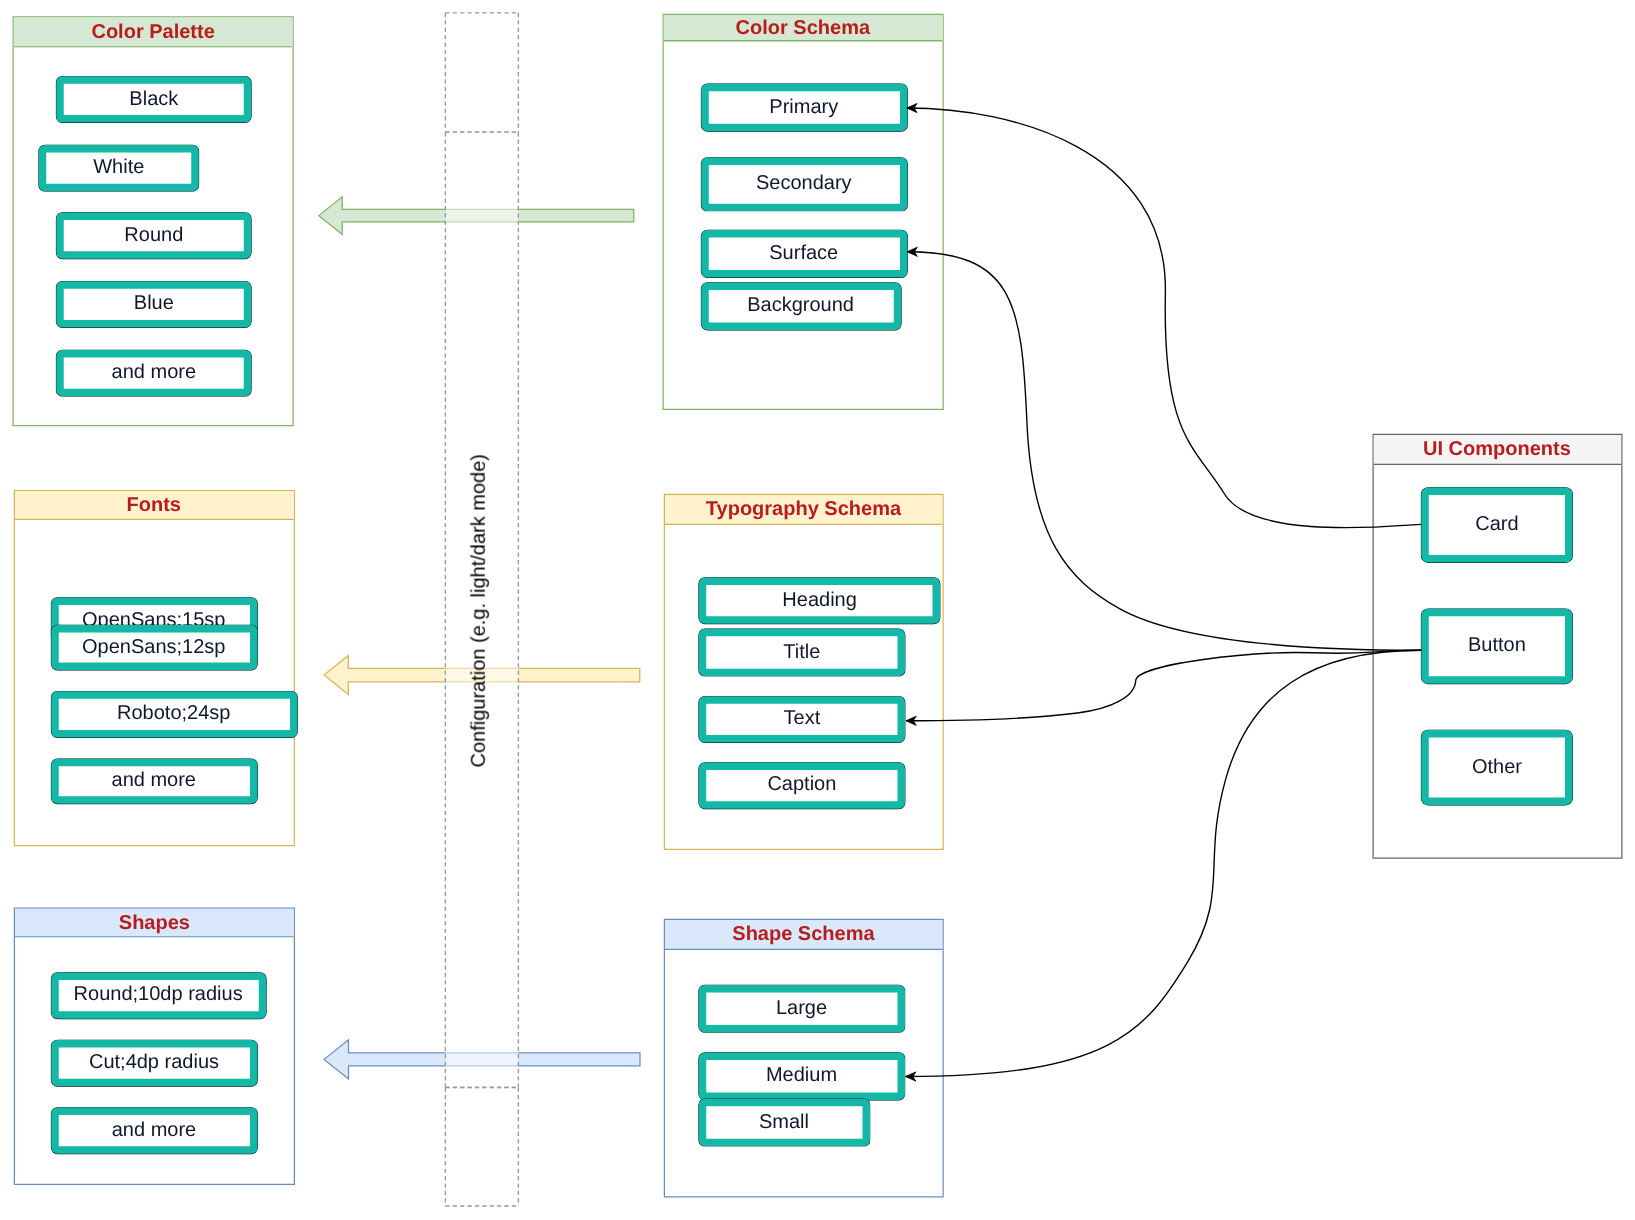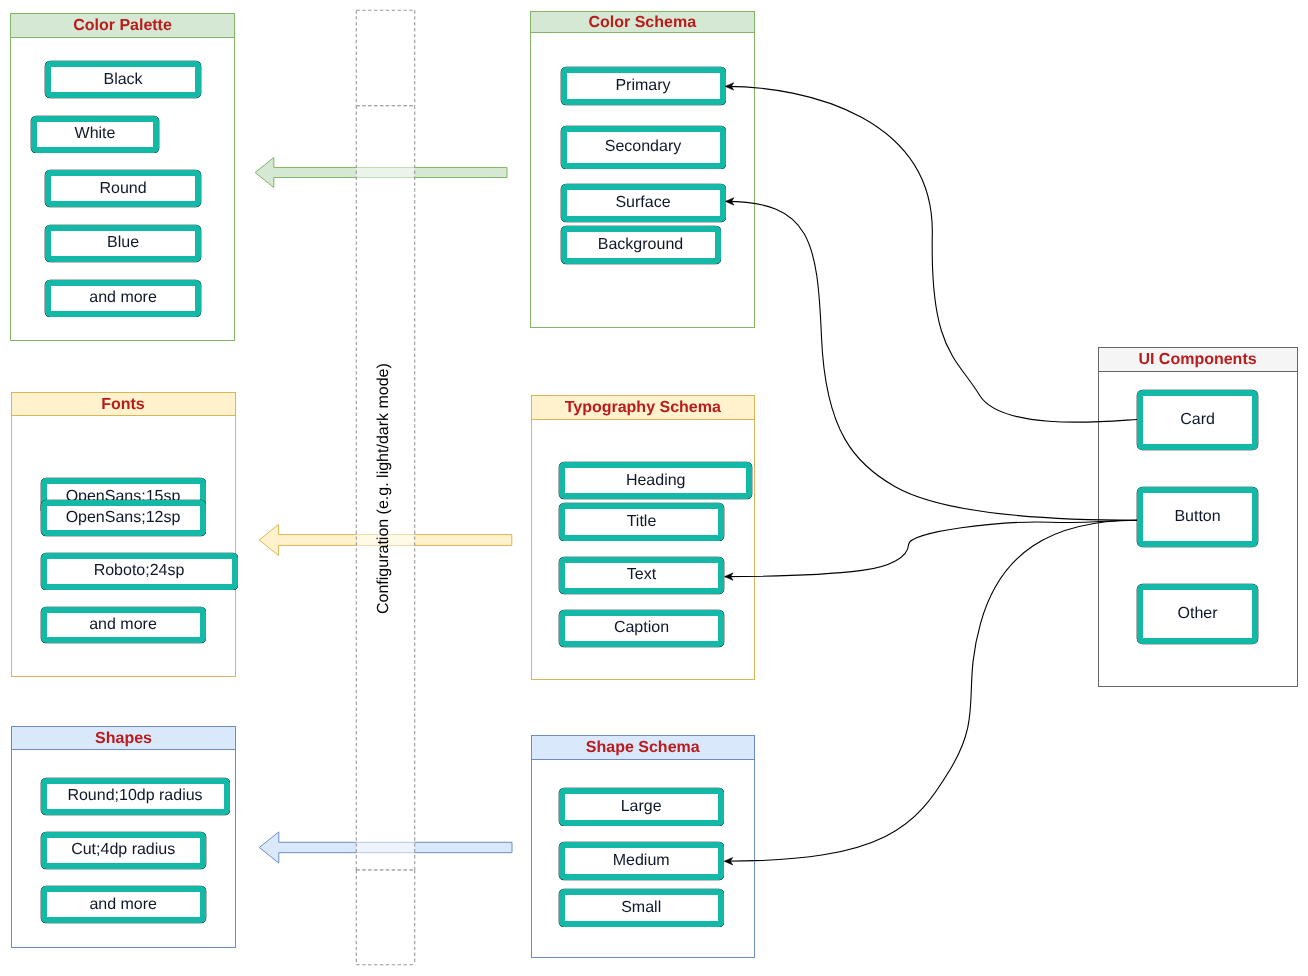--- a/index.html
+++ b/index.html
@@ -77,21 +77,21 @@
     </div>
     <div class="grp" style="left: 10.5px; top: 391.5px; width: 225px; height: 285px; border: 1px solid rgb(214, 182, 86);">
       <div class="grp-hdr" style="height: 23.5px; background: rgb(255, 242, 204); border-bottom: 1px solid rgb(214, 182, 86);">Fonts</div>
       <div class="pill" style="left: 29px; top: 53.8px; width: 165px; height: 36.5px; border-radius: 5px; margin-top: 32px;">OpenSans;15sp</div>
       <div class="pill" style="left: 29px; top: 107.2px; width: 165px; height: 36.5px; border-radius: 5px;">OpenSans;12sp</div>
       <div class="pill" style="left: 29px; top: 160.6px; width: 197px; height: 36.5px; border-radius: 5px;">Roboto;24sp</div>
       <div class="pill" style="left: 29px; top: 214px; width: 165px; height: 36.5px; border-radius: 5px;">and more</div>
     </div>
     <div class="grp" style="left: 11px; top: 725.5px; width: 225px; height: 222px; border: 1px solid rgb(108, 142, 191);">
       <div class="grp-hdr" style="height: 23.5px; background: rgb(218, 232, 252); border-bottom: 1px solid rgb(108, 142, 191);">Shapes</div>
-      <div class="pill" style="left: 28.5px; top: 51.3px; width: 189px; height: 37.2px; border-radius: 5px;">Round;10dp radius</div>
+      <div class="pill" style="left: 28.5px; top: 51.3px; width: 172px; height: 37.2px; border-radius: 5px;">Round;10dp radius</div>
       <div class="pill" style="left: 28.5px; top: 105.4px; width: 165.4px; height: 37.2px; border-radius: 5px;">Cut;4dp radius</div>
       <div class="pill" style="left: 28.5px; top: 159.5px; width: 165.4px; height: 37.2px; border-radius: 5px;">and more</div>
     </div>
     <div class="grp" style="left: 530px; top: 11px; width: 224.5px; height: 317px; border: 1px solid rgb(130, 179, 102);">
       <div class="grp-hdr" style="height: 21px; background: rgb(213, 232, 212); border-bottom: 1px solid rgb(130, 179, 102);">Color Schema</div>
       <div class="pill" style="left: 29.5px; top: 55.3px; width: 165px; height: 37.8px; border-radius: 5px;">Primary</div>
       <div class="pill" style="left: 29.5px; top: 113.7px; width: 165px; height: 43px; border-radius: 5px;">Secondary</div>
       <div class="pill" style="left: 29.5px; top: 172.1px; width: 165px; height: 37.8px; border-radius: 5px;">Surface</div>
       <div class="pill" style="left: 29.5px; top: 214px; width: 160px; height: 37.8px; border-radius: 5px;">Background</div>
     </div>
@@ -99,21 +99,21 @@
       <div class="grp-hdr" style="height: 23.5px; background: rgb(255, 242, 204); border-bottom: 1px solid rgb(214, 182, 86);">Typography Schema</div>
       <div class="pill" style="left: 27.7px; top: 53.9px; width: 193px; height: 37.4px; border-radius: 5px; margin-top: 12px;">Heading</div>
       <div class="pill" style="left: 27.7px; top: 107.2px; width: 164.6px; height: 37.4px; border-radius: 5px;">Title</div>
       <div class="pill" style="left: 27.7px; top: 160.5px; width: 164.6px; height: 37.4px; border-radius: 5px;">Text</div>
       <div class="pill" style="left: 27.7px; top: 213.8px; width: 164.6px; height: 37.4px; border-radius: 5px;">Caption</div>
     </div>
     <div class="grp" style="left: 530.5px; top: 735px; width: 224.5px; height: 223px; border: 1px solid rgb(108, 142, 191);">
       <div class="grp-hdr" style="height: 23.5px; background: rgb(218, 232, 252); border-bottom: 1px solid rgb(108, 142, 191);">Shape Schema</div>
       <div class="pill" style="left: 27.2px; top: 51.9px; width: 165px; height: 37.7px; border-radius: 5px;">Large</div>
       <div class="pill" style="left: 27.2px; top: 106.2px; width: 165px; height: 37.7px; border-radius: 5px;">Medium</div>
-      <div class="pill" style="left: 27.2px; top: 153px; width: 165px; height: 37.7px; border-radius: 5px;">Small</div>
+      <div class="pill" style="left: 27.2px; top: 143px; width: 137px; height: 37.7px; border-radius: 5px;">Small</div>
     </div>
     <div class="grp" style="left: 1097.5px; top: 347px; width: 200px; height: 339.5px; border: 1px solid rgb(102, 102, 102);">
       <div class="grp-hdr" style="height: 23.5px; background: rgb(245, 245, 245); border-bottom: 1px solid rgb(102, 102, 102);">UI Components</div>
       <div class="pill" style="left: 38.8px; top: 42.1px; width: 120.5px; height: 60px; border-radius: 5.5px;">Card</div>
       <div class="pill" style="left: 38.8px; top: 139.1px; width: 120.5px; height: 60px; border-radius: 5.5px;">Button</div>
       <div class="pill" style="left: 38.8px; top: 236.1px; width: 120.5px; height: 60px; border-radius: 5.5px;">Other</div>
     </div>
     <div class="vtext" style="left: 375.4px; top: 614px; transform: rotate(-90deg) translateZ(0px);">Configuration (e.g. light/dark mode)</div>
   </div>
 

